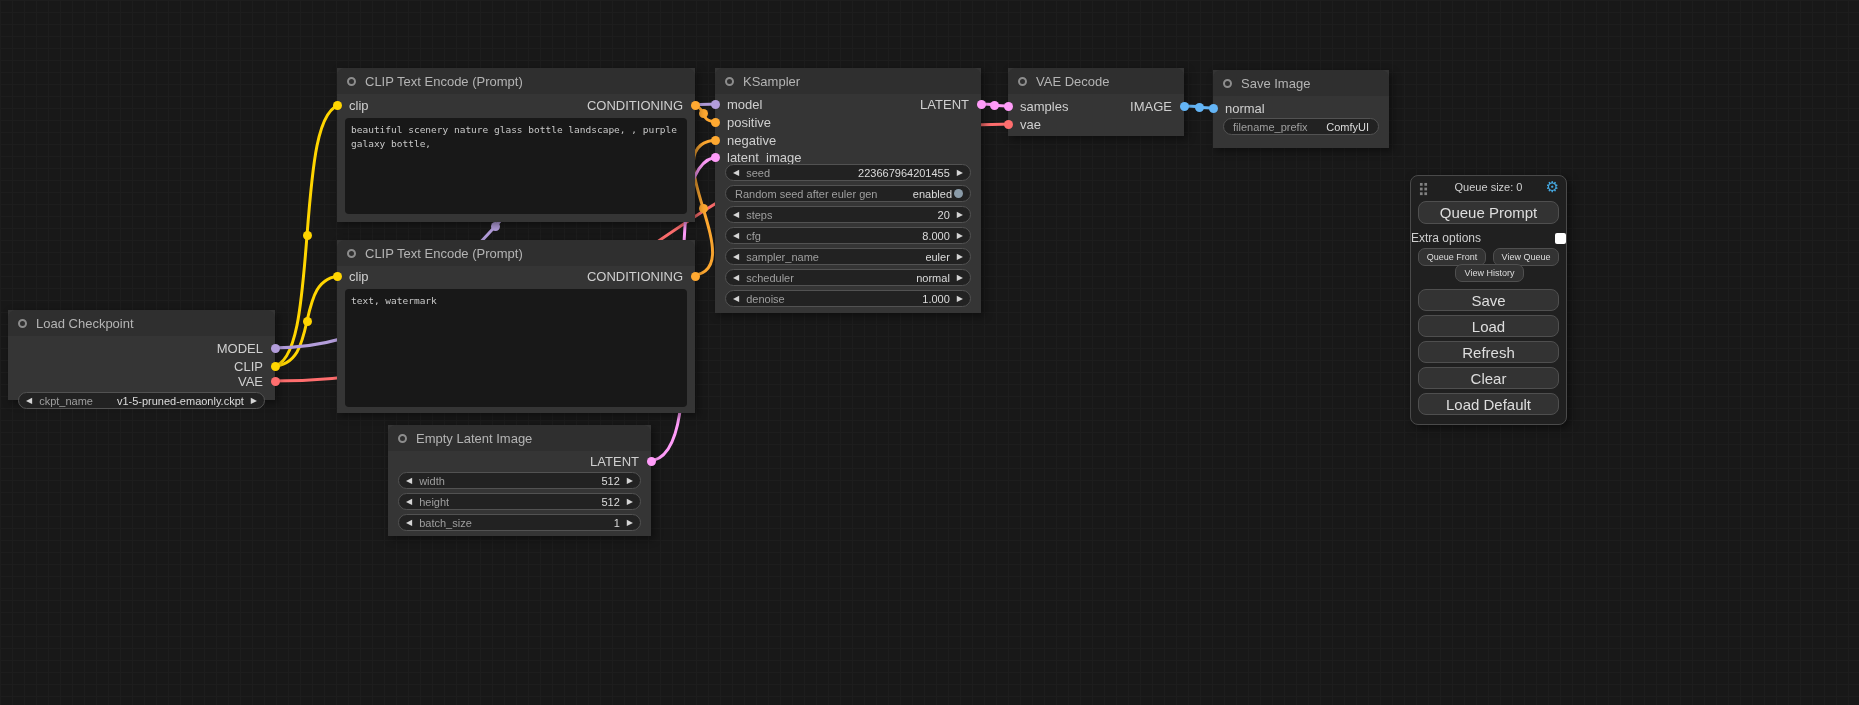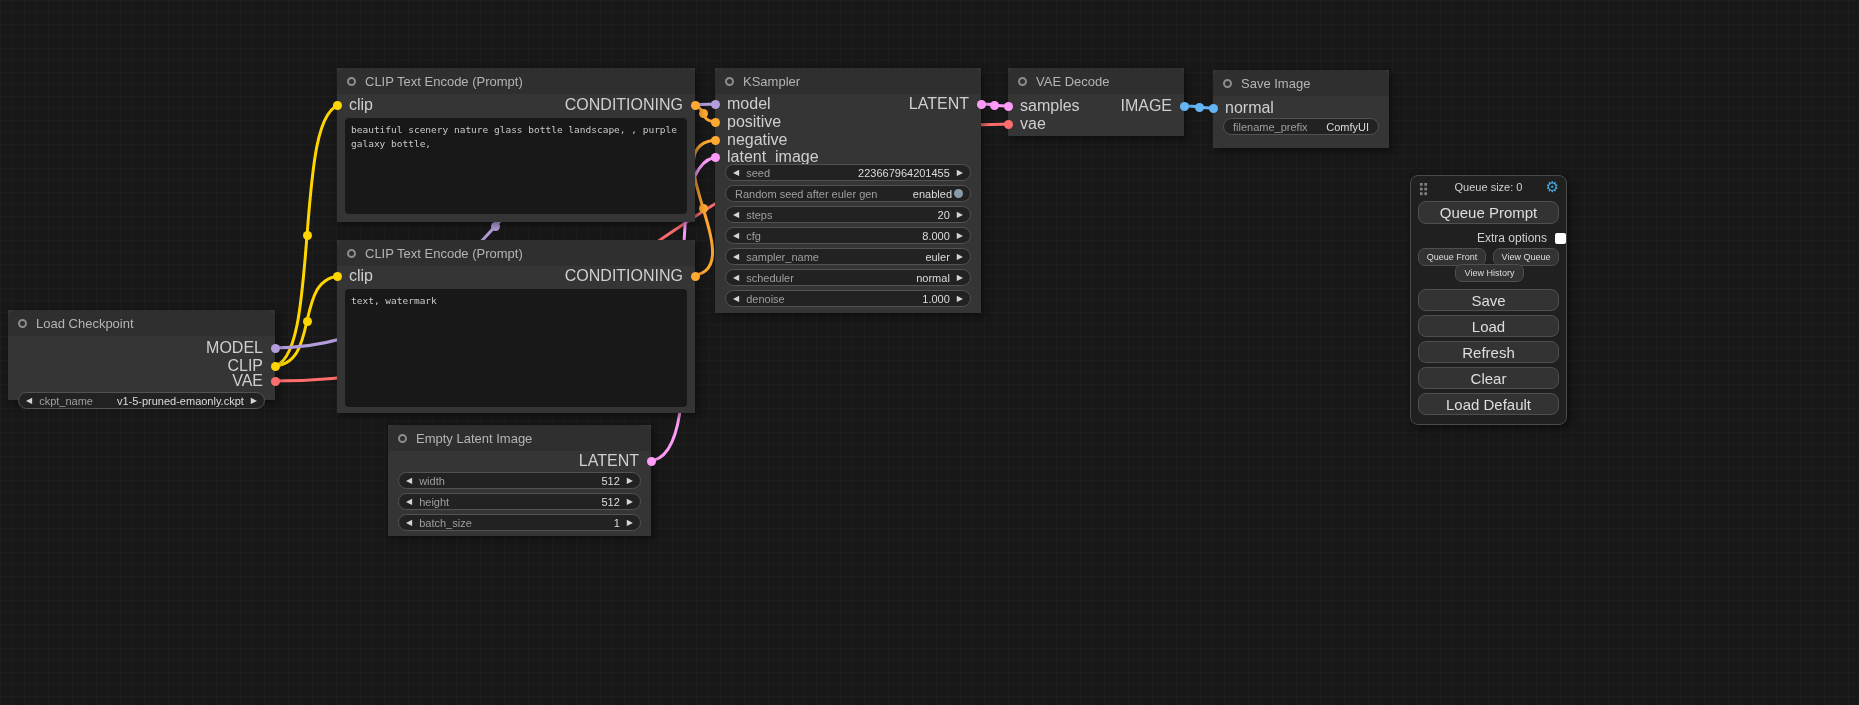--- a/index.html
+++ b/index.html
@@ -24,21 +24,21 @@
   }
   .node-header{
     height:26px;display:flex;align-items:center;padding:0 10px;
     background:#2f2f2f;border-radius:8px 8px 0 0;
   }
   .collapse-dot{
     width:9px;height:9px;border-radius:50%;border:2px solid #8d8d8d;
     box-sizing:border-box;margin-right:9px;flex:none;background:#2f2f2f;
   }
   .node-title{font-size:13px;color:#b4b4b4;white-space:nowrap;}
-  .slot{position:absolute;height:18px;display:flex;align-items:center;font-size:16px;color:#cfcfcf;}
+  .slot{position:absolute;height:18px;display:flex;align-items:center;font-size:13px;color:#cfcfcf;}
   .slot.in{left:0;}
   .slot.out{right:0;justify-content:flex-end;}
   .slot .dot{position:absolute;width:9px;height:9px;border-radius:50%;top:4.5px;}
   .slot.in .dot{left:-4.5px;}
   .slot.out .dot{right:-4.5px;}
   .slot.in .slot-label{margin-left:12px;}
   .slot.out .slot-label{margin-right:12px;}
   .widget{
     position:absolute;left:10px;right:10px;height:17px;box-sizing:border-box;
     background:#222;border:1px solid #525252;border-radius:9px;
@@ -71,21 +71,21 @@
     background-size:4.5px 4.7px;
   }
   .gear-icon{position:absolute;right:7px;top:3px;font-size:15px;color:#45a8e0;cursor:pointer;line-height:1;}
   .qbtn{
     position:absolute;display:flex;align-items:center;justify-content:center;
     background:#333;border:1px solid #4f4f4f;border-radius:8px;color:#dedede;
     cursor:pointer;box-sizing:border-box;
   }
   .qbtn.large{left:7px;right:7px;height:22px;font-size:15px;}
   .qbtn.small{height:13px;font-size:9px;border-radius:7px;padding:8px 6px;}
-  .extra-row{position:absolute;top:55px;left:0;right:0;display:flex;align-items:center;justify-content:flex-end;gap:8px;}
+  .extra-row{position:absolute;top:55px;left:0;right:0;display:flex;align-items:center;justify-content:space-between;gap:8px;}
   .extra-label{font-size:12px;color:#cfcfcf;}
   .checkbox{width:11px;height:11px;background:#fff;border-radius:2px;cursor:pointer;}
 </style>
 </head>
 <body>
 
 <div class="canvas">
 
   <svg class="wires" width="1859" height="705">
     <path d="M272,366 C322,366 292,105 342,105" style="stroke: rgb(255, 213, 0);"></path>

